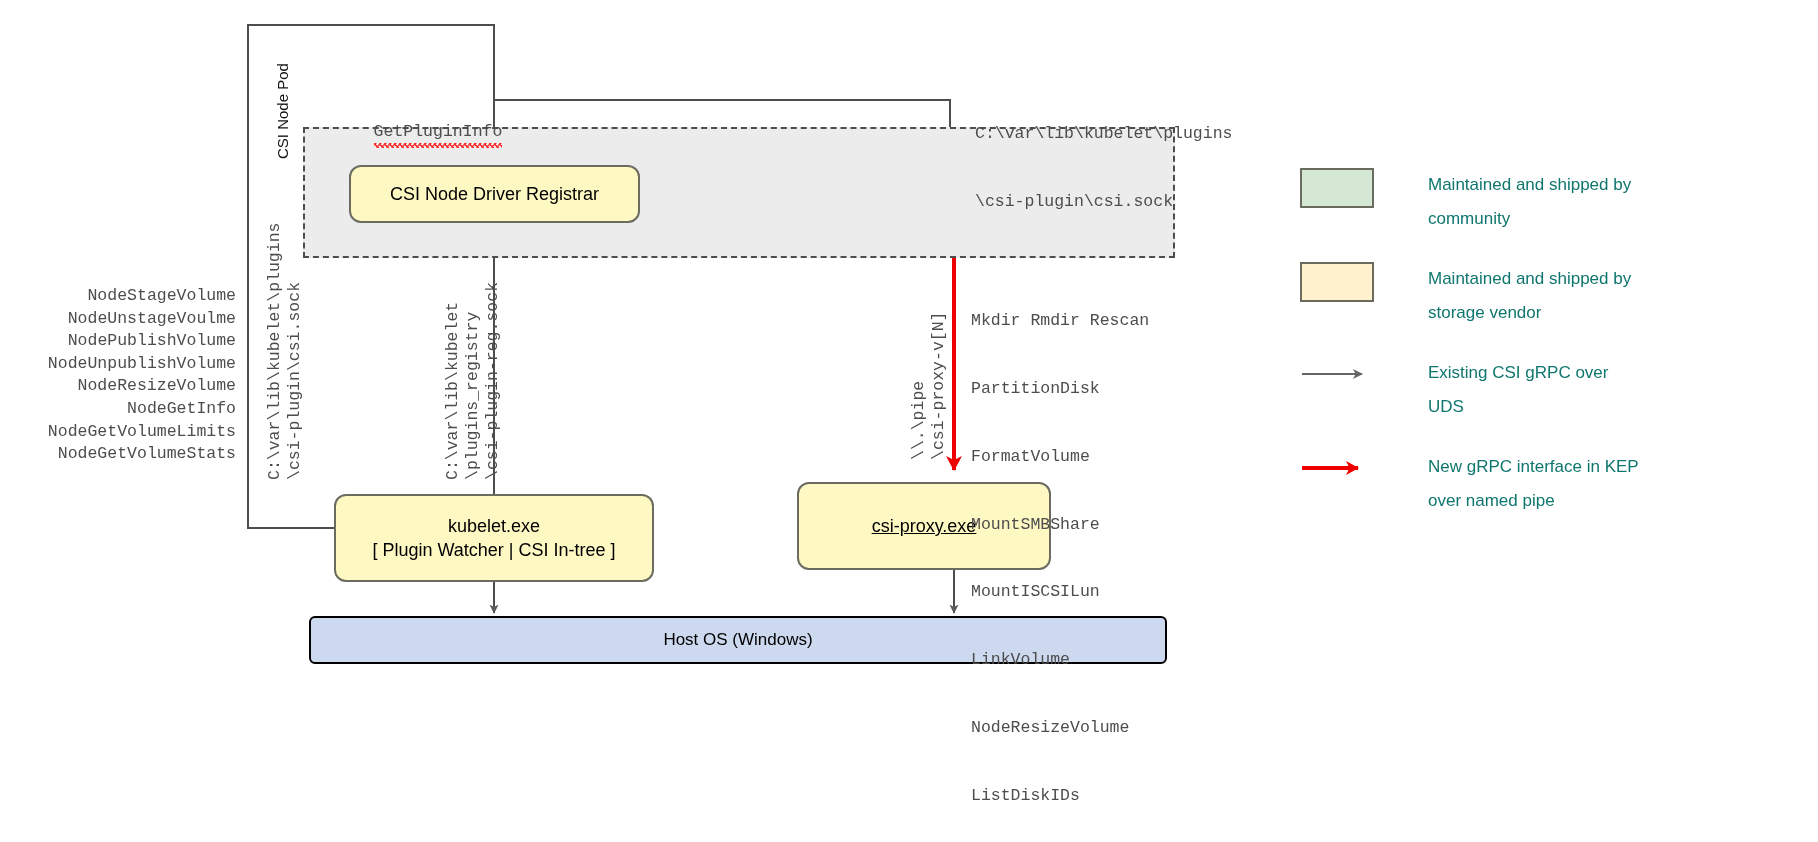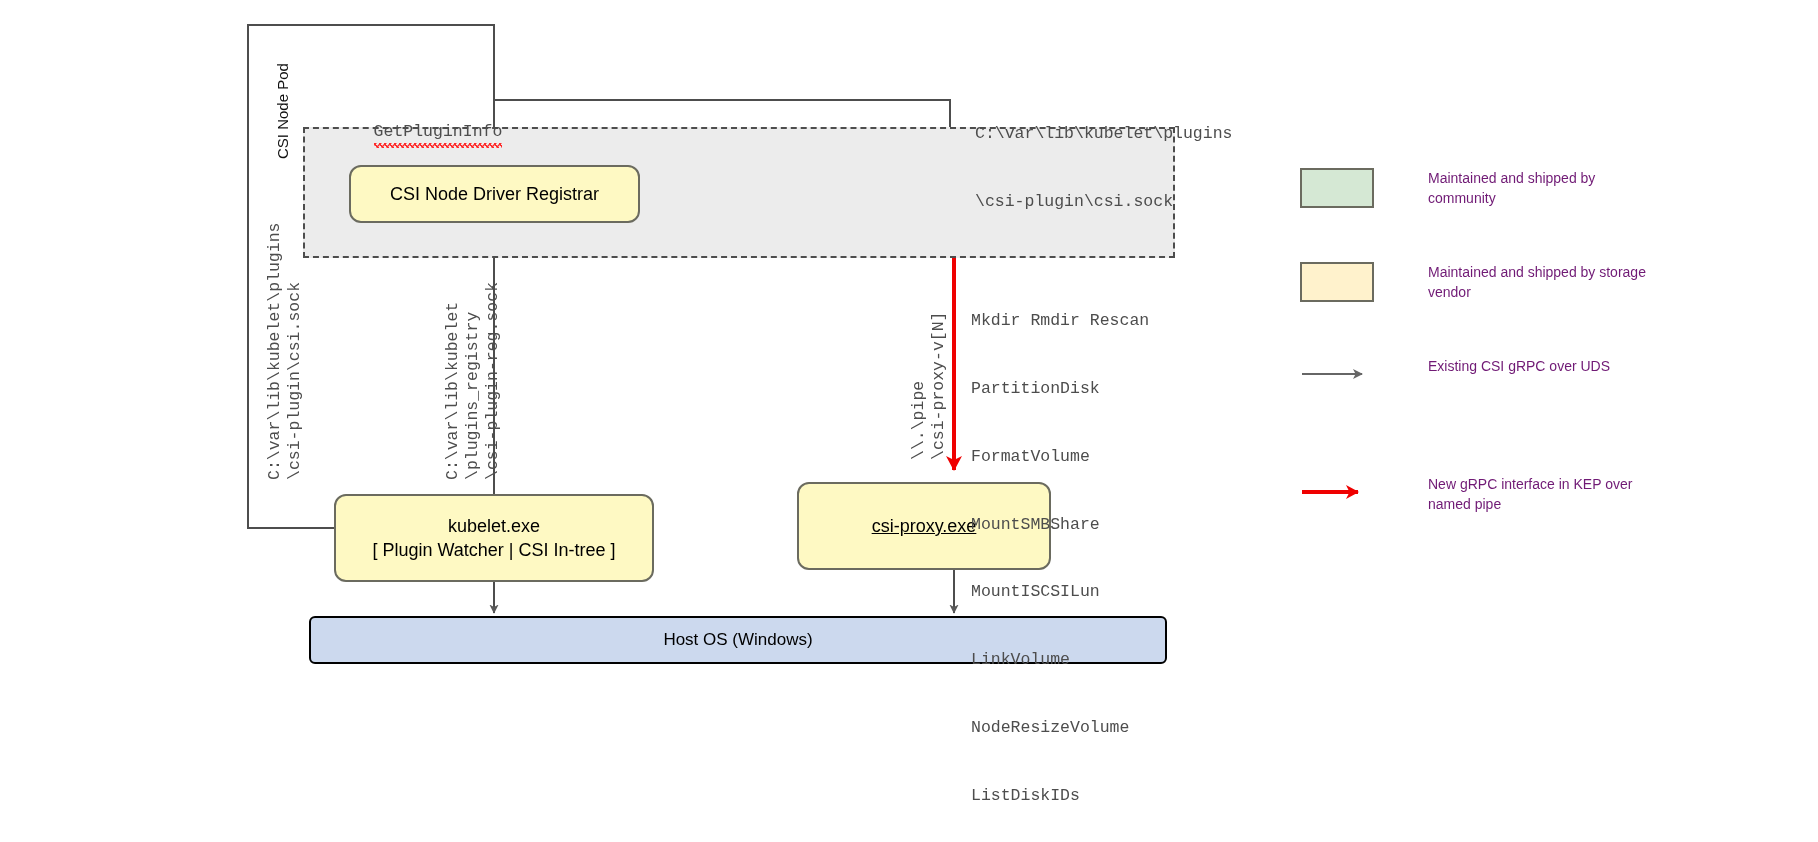--- a/index.html
+++ b/index.html
@@ -32,21 +32,21 @@
   .spell::after{content:"";position:absolute;left:0;right:0;bottom:-5px;height:5px;
     background-image:
       linear-gradient(45deg,transparent 40%,#ff2a2a 40%,#ff2a2a 60%,transparent 60%),
       linear-gradient(-45deg,transparent 40%,#ff2a2a 40%,#ff2a2a 60%,transparent 60%);
     background-size:5px 5px;background-repeat:repeat-x;background-position:0 0,2.5px 0;}
 
   .legend{position:absolute;left:1300px;top:160px;width:500px;}
   .leg-row{position:absolute;display:flex;align-items:flex-start;}
   .swatch{width:74px;height:40px;border:2px solid #6b6b5f;box-sizing:border-box;
           flex:0 0 auto;margin-right:54px;}
-  .leg-text{font-size:14px;line-height:20px;color:#701a75;width:220px;}
+  .leg-text{font-size:17px;line-height:34px;color:#0f766e;width:220px;}
   .leg-arrow{width:74px;height:40px;margin-right:54px;flex:0 0 auto;position:relative;}
 </style>
 </head>
 <body>
 
 <div id="stage">
 
   <svg class="layer">
     <defs>
       <marker id="ah-gray" markerWidth="12" markerHeight="12" refX="9" refY="5" orient="auto" markerUnits="userSpaceOnUse">
@@ -100,20 +100,30 @@
 
   <div class="mono" style="left:334px;top:98px;">
     <span class="spell">GetPluginInfo</span>
   </div>
 
   <div class="mono" style="left:975px;top:78px;">
     <div>C:\var\lib\kubelet\plugins</div>
     <div>\csi-plugin\csi.sock</div>
   </div>
 
+  <div class="mono" style="left:0px;top:285px;width:236px;text-align:right;white-space:normal;">
+    <div>NodeStageVolume</div>
+    <div>NodeUnstageVoulme</div>
+    <div>NodePublishVolume</div>
+    <div>NodeUnpublishVolume</div>
+    <div>NodeResizeVolume</div>
+    <div>NodeGetInfo</div>
+    <div>NodeGetVolumeLimits</div>
+    <div>NodeGetVolumeStats</div>
+  </div>
 
   <div class="vert" style="left:265px;top:480px;">C:\var\lib\kubelet\plugins</div>
   <div class="vert" style="left:285px;top:480px;">\csi-plugin\csi.sock</div>
 
   <div class="vert" style="left:443px;top:480px;">C:\var\lib\kubelet</div>
   <div class="vert" style="left:463px;top:480px;">\plugins_registry</div>
   <div class="vert" style="left:483px;top:480px;">\csi-plugin-reg.sock</div>
 
 
   <div class="vert" style="left:909px;top:460px;">\\.\pipe</div>
@@ -150,21 +160,21 @@
               <marker id="lg-gray" markerWidth="12" markerHeight="12" refX="9" refY="5" orient="auto" markerUnits="userSpaceOnUse">
             <path d="M0,0 L10,5 L0,10 L2.6,5 z" fill="#666"></path>
               </marker>
             </defs>
           <path d="M2,18 L62,18" stroke="#666" stroke-width="2" fill="none" marker-end="url(#lg-gray)"></path>
         </svg>
       </div>
       <div class="leg-text">Existing CSI gRPC over UDS</div>
     </div>
 
-    <div class="leg-row" style="left:0;top:290px;margin-top:24px;">
+    <div class="leg-row" style="left:0;top:290px;">
       <div class="leg-arrow">
         <svg width="74" height="40" viewBox="0 0 74 40">
           <defs>
               <marker id="lg-red" markerWidth="16" markerHeight="14" refX="12" refY="7" orient="auto" markerUnits="userSpaceOnUse">
             <path d="M0,0 L13,7 L0,14 L3.5,7 z" fill="#ef0000"></path>
               </marker>
             </defs>
           <path d="M2,18 L58,18" stroke="#ef0000" stroke-width="4" fill="none" marker-end="url(#lg-red)"></path>
         </svg>
       </div>

